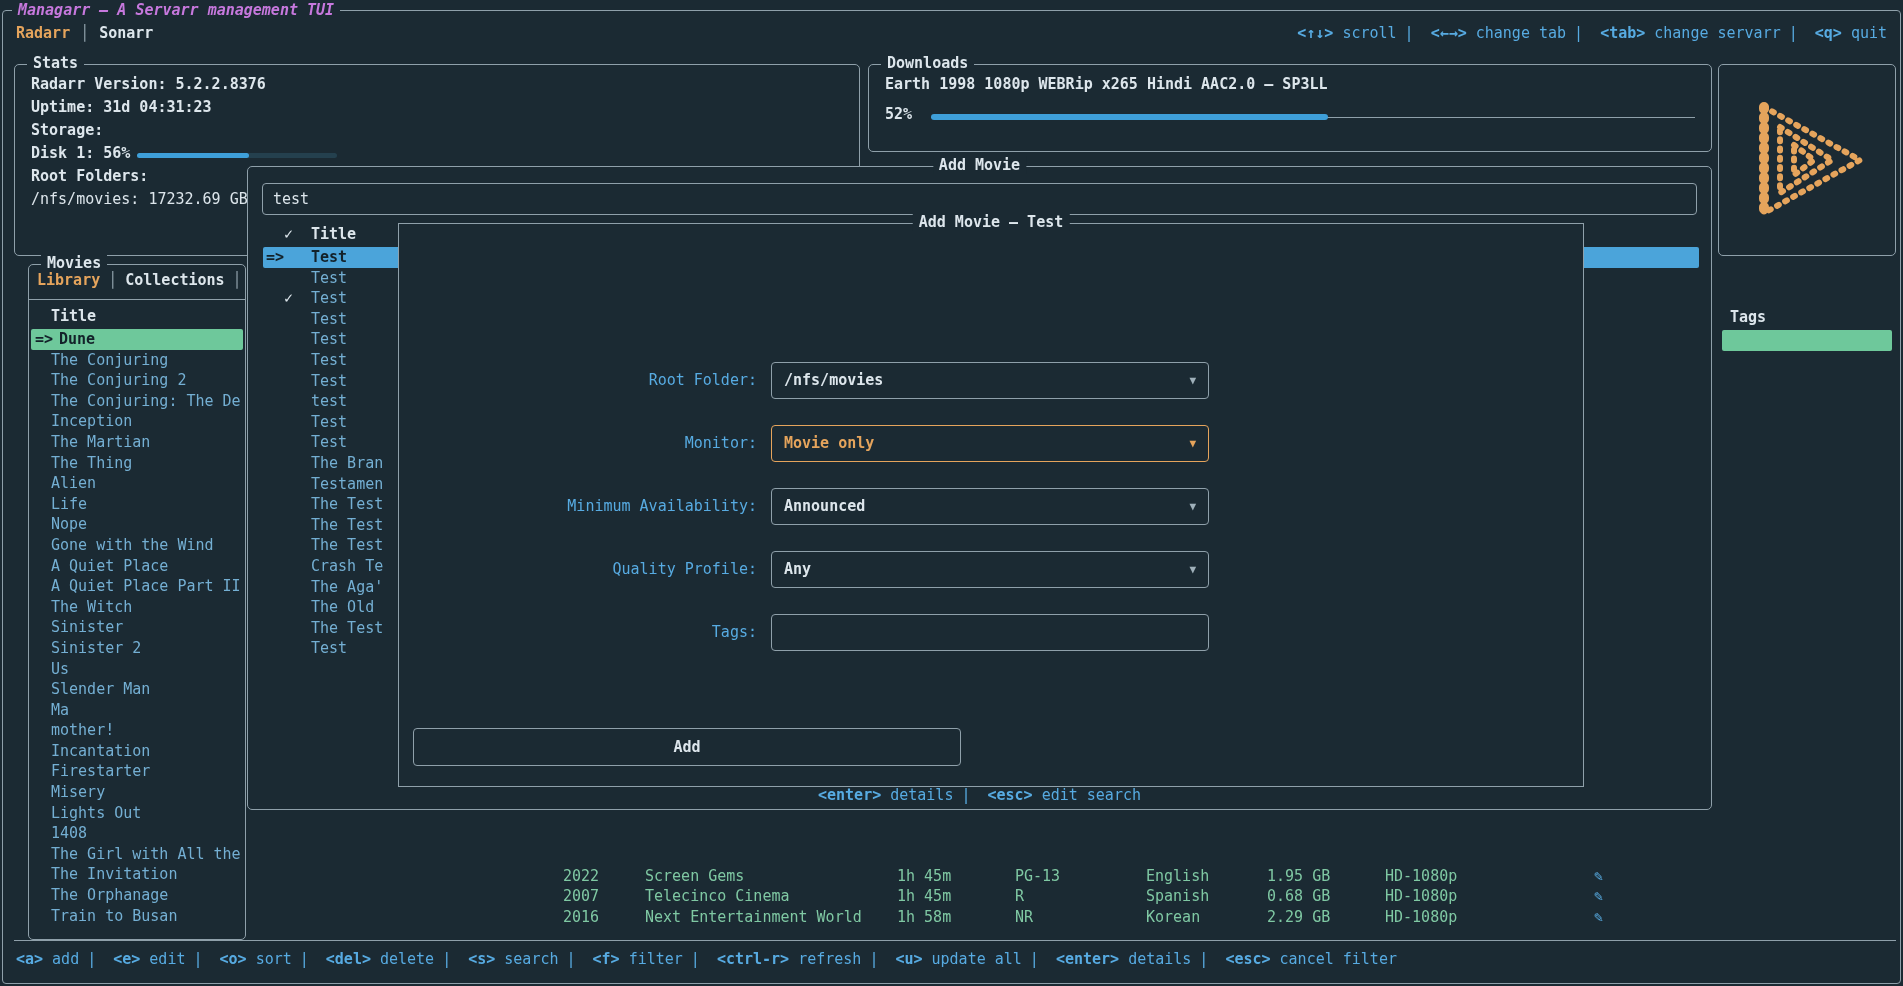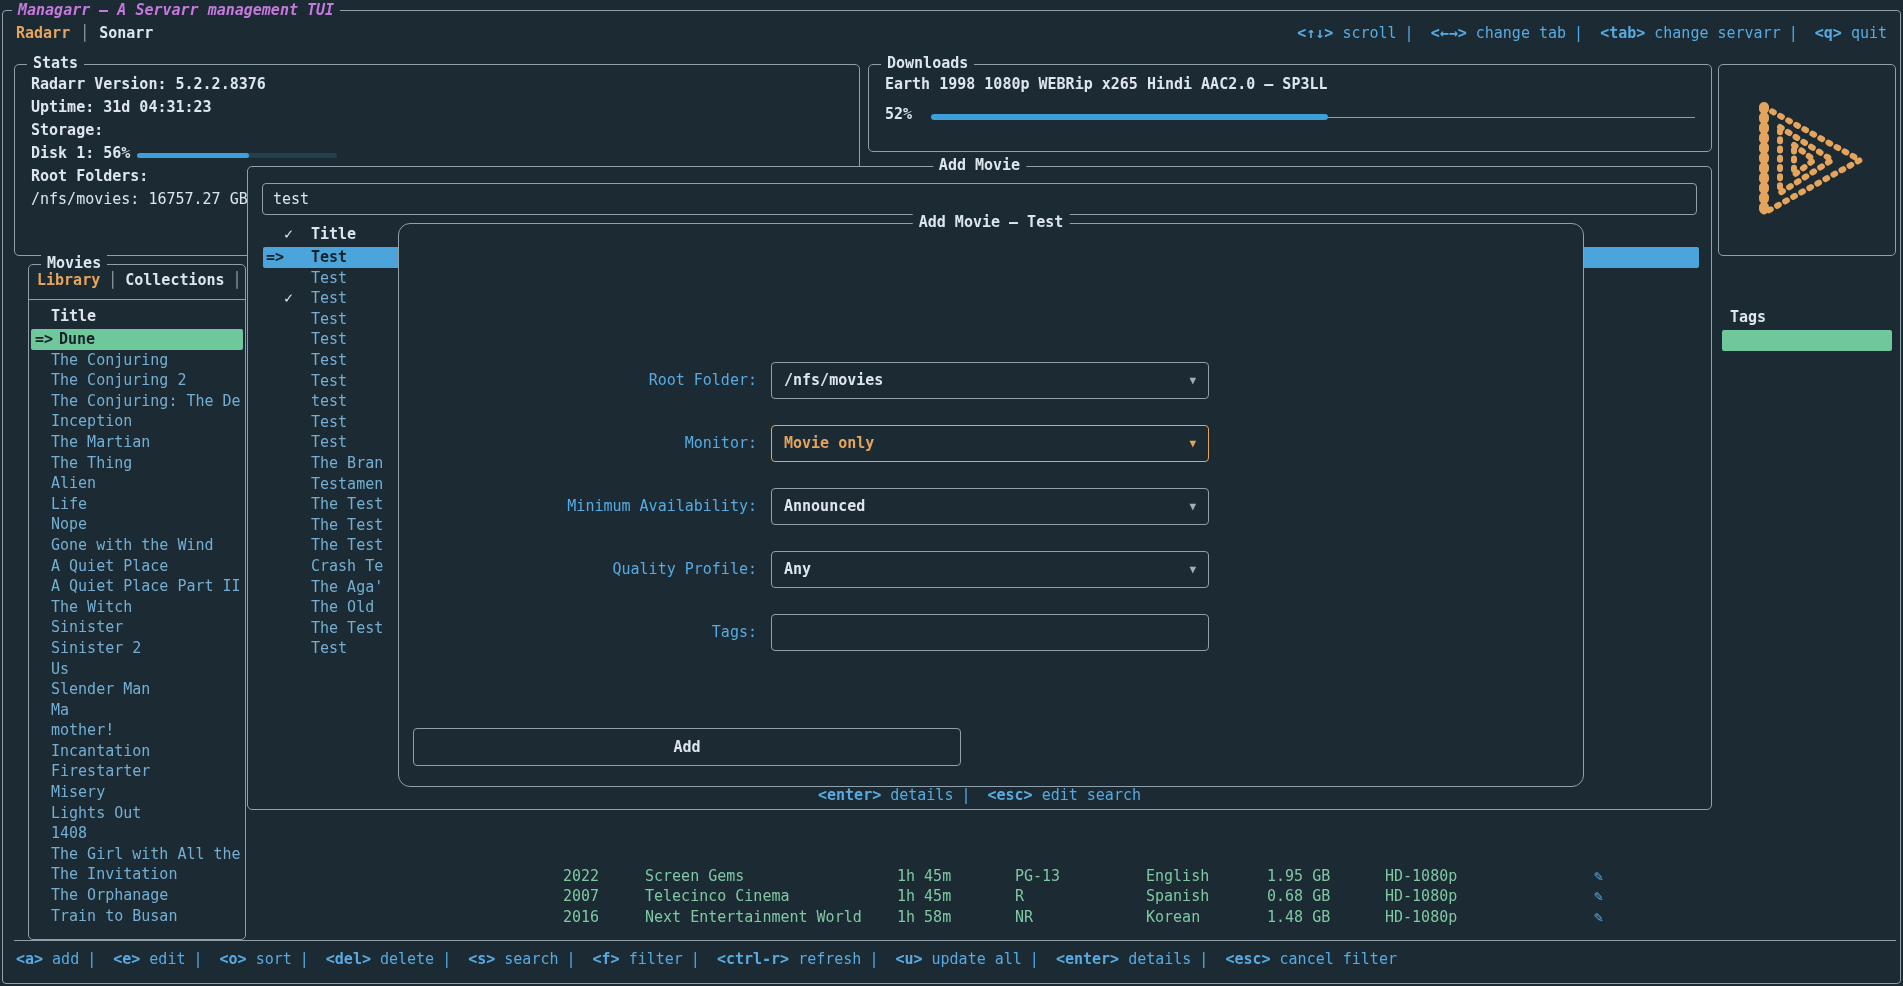--- a/index.html
+++ b/index.html
@@ -85,21 +85,21 @@
   .rrow{position:relative;height:20.6px;line-height:20.6px;color:var(--lblue);border-radius:2px;}
   .rrow span{position:absolute;white-space:nowrap;}
   .r-prefix{left:3px;font-weight:bold;}
   .r-check{left:21px;color:var(--fg);}
   .r-title{left:48px;}
   .rrow.selected{background:var(--hlblue);color:var(--dark);font-weight:bold;}
   .rrow.selected .r-check{color:var(--dark);}
   .modal-footer{position:absolute;left:0;right:0;bottom:5px;text-align:center;}
   
   .detail-modal{position:absolute;left:150px;top:56px;width:1186px;height:564px;border:1px solid var(--border);
-    border-radius:12px;background:var(--bg);z-index:5;}
+    border-radius:0;background:var(--bg);z-index:5;}
   .detail-desc{position:absolute;left:16px;right:16px;top:14px;color:var(--blue);font-weight:bold;text-align:center;line-height:21px;}
   .fields{position:absolute;left:0;right:0;top:138px;}
   .field-row{position:relative;height:37px;margin-bottom:26px;}
   .field-label{position:absolute;left:0;width:358px;text-align:right;color:var(--blue);line-height:37px;white-space:nowrap;}
   .field-box{position:absolute;left:372px;width:438px;height:37px;border:1px solid var(--border);border-radius:4px;
     line-height:35px;padding:0 12px;font-weight:bold;color:var(--fg);white-space:nowrap;overflow:hidden;}
   .field-arrow{position:absolute;right:12px;top:0;line-height:35px;font-size:11px;color:#9fb0ba;visibility:hidden;}
   .field-row.dd .field-arrow{visibility:visible;}
   .field-row.accent .field-box{border-color:var(--orange);color:var(--orange);}
   .field-row.accent .field-arrow{color:var(--orange);}
@@ -135,21 +135,21 @@
   <div class="panel stats-panel">
     <div class="panel-title">Stats</div>
     <div class="stat-line" style="top:10px"><span>Radarr Version:</span> <span>5.2.2.8376</span></div>
     <div class="stat-line" style="top:33px"><span>Uptime:</span> <span>31d 04:31:23</span></div>
     <div class="stat-line" style="top:56px">Storage:</div>
     <div class="stat-line" style="top:79px"><span>Disk 1:</span> <span>56%</span></div>
     <div class="disk-bar">
         <div class="disk-fill" style="width: 56%;"></div>
       </div>
     <div class="stat-line" style="top:102px">Root Folders:</div>
-    <div class="stat-line" style="top:125px;font-weight:normal">/nfs/movies: 16757.27 GB</div>
+    <div class="stat-line" style="top:125px;font-weight:normal">/nfs/movies: 17232.69 GB</div>
   </div>
 
   <div class="panel downloads-panel">
     <div class="panel-title">Downloads</div>
     <div class="stat-line" style="top:10px">Earth 1998 1080p WEBRip x265 Hindi AAC2.0 — SP3LL</div>
     <div class="stat-line" style="top:40px">52%</div>
     <div class="dl-bar">
       <div class="dl-track"></div>
       <div class="dl-fill" style="width: 52%;"></div>
     </div>
@@ -349,21 +349,21 @@
         <span class="c-quality">HD-1080p</span>
         <span class="c-icon">✎</span>
       </div>
 
       <div class="btrow">
         <span class="c-year">2016</span>
         <span class="c-studio">Next Entertainment World</span>
         <span class="c-runtime">1h 58m</span>
         <span class="c-cert">NR</span>
         <span class="c-lang">Korean</span>
-        <span class="c-size">1.48 GB</span>
+        <span class="c-size">2.29 GB</span>
         <span class="c-quality">HD-1080p</span>
         <span class="c-icon">✎</span>
       </div>
     </div>
 
   <div class="bottom-line"></div>
 
   <div class="bottom-keybinds kbline">
     
   

